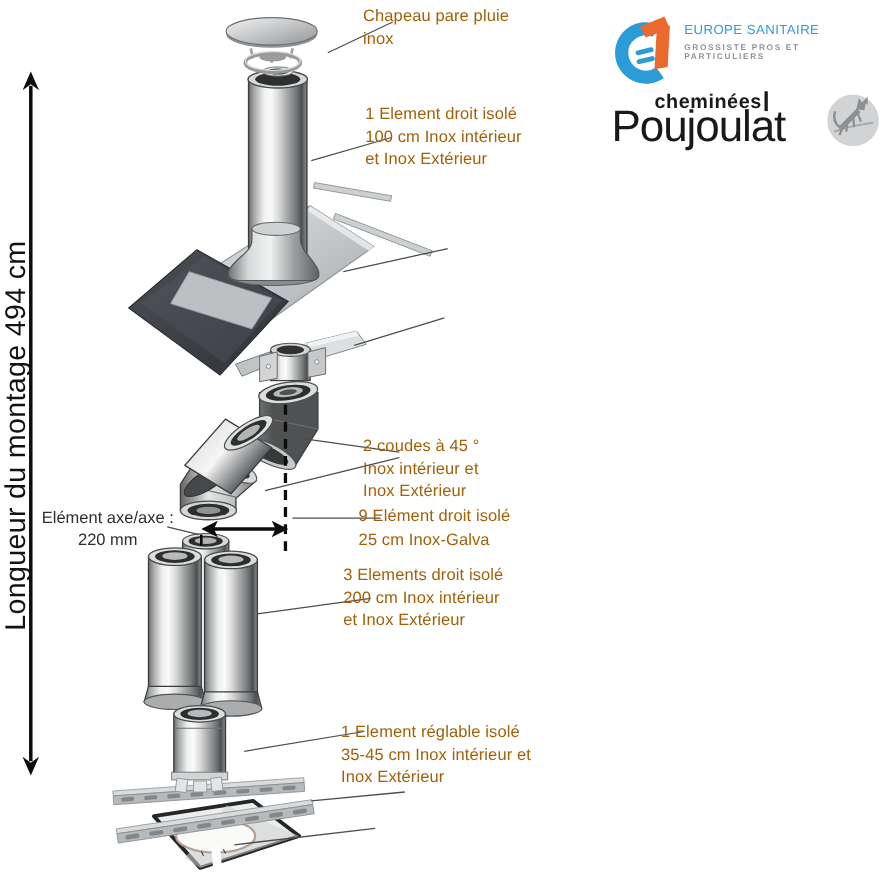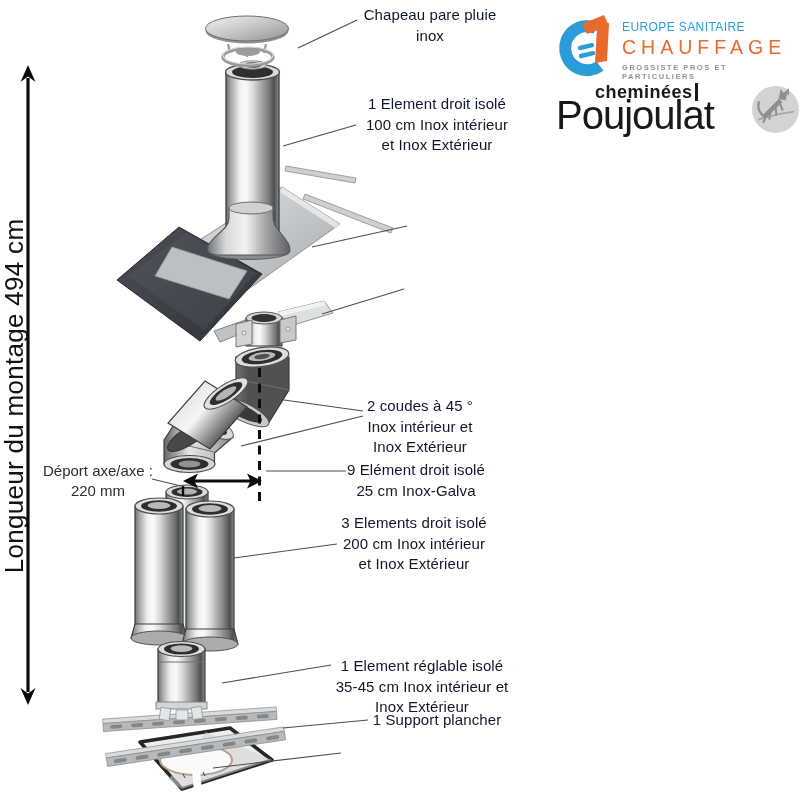--- a/index.html
+++ b/index.html
@@ -3,22 +3,22 @@
 <meta charset="utf-8">
 <style>
   html,body{margin:0;padding:0;}
   body{
     width:800px;height:800px;background:#ffffff;position:relative;overflow:hidden;
     font-family:"Liberation Sans","DejaVu Sans",sans-serif;color:#2f2f2f;
   }
   .stage{position:absolute;inset:0;width:800px;height:800px;}
   svg.diagram{position:absolute;left:0;top:0;z-index:1;}
   .callout{
-    position:absolute;z-index:3;text-align:center;font-size:15px;line-height:20.5px;
-    color:#0f172a;white-space:pre-line;letter-spacing:.1px;
+    position:absolute;z-index:3;text-align:left;font-size:15px;line-height:20.5px;
+    color:#a16207;white-space:pre-line;letter-spacing:.1px;
   }
   .vdim{
     position:absolute;z-index:3;left:-194px;top:379px;width:420px;height:34px;
     transform:rotate(-90deg);text-align:center;font-size:26px;color:#121212;
     white-space:nowrap;letter-spacing:.3px;
   }
   .offset-label{
     position:absolute;z-index:3;left:36px;top:461px;width:124px;text-align:center;
     font-size:15px;line-height:20px;color:#2e2e2e;
   }
@@ -284,39 +284,37 @@
 Inox intérieur et
 Inox Extérieur</div>
   <div class="callout" style="left:326px;top:460px;width:180px">9 Elément droit isolé
 25 cm Inox-Galva</div>
   <div class="callout" style="left:312px;top:513px;width:204px">3 Elements droit isolé
 200 cm Inox intérieur
 et Inox Extérieur</div>
   <div class="callout" style="left:310px;top:656px;width:224px">1 Element réglable isolé
 35-45 cm Inox intérieur et
 Inox Extérieur</div>
-  <div class="callout" style="left:337px;top:710px;width:200px">1 Support plancher</div>
 
   <div class="vdim">Longueur du montage  494 cm</div>
   <div class="offset-label">
-    <div>Déport axe/axe :</div>
+    <div>Elément axe/axe :</div>
     <div>220 mm</div>
   </div>
 
   <div class="esc-logo">
     <svg class="esc-icon" width="60" height="70" viewBox="0 0 60 70">
       <path d="M42,16 A22,22 0 1 0 46,54" stroke="#2b9cd8" stroke-width="12" fill="none"></path>
       <path d="M26,36 L38,33.2" stroke="#2b9cd8" stroke-width="4.4" stroke-linecap="round"></path>
       <path d="M27,44 L39,41.2" stroke="#2b9cd8" stroke-width="4.4" stroke-linecap="round"></path>
       <polygon points="28,12 50,3 55,14 33,22" fill="#ea6a2e"></polygon>
       <polygon points="43,15 55,11 53,49 41,51" fill="#ea6a2e"></polygon>
     </svg>
     <div class="esc-text">
       <div class="esc-line1">EUROPE SANITAIRE</div>
-      <div class="esc-line2">CHAUFFAGE</div>
       <div class="esc-line3">GROSSISTE PROS ET PARTICULIERS</div>
     </div>
   </div>
 
   <div class="pj-logo">
     <div>
       <span class="pj-top">cheminées</span><span class="pj-bar"></span>
     </div>
     <div class="pj-name">Poujoulat</div>
     <div class="pj-cat">

